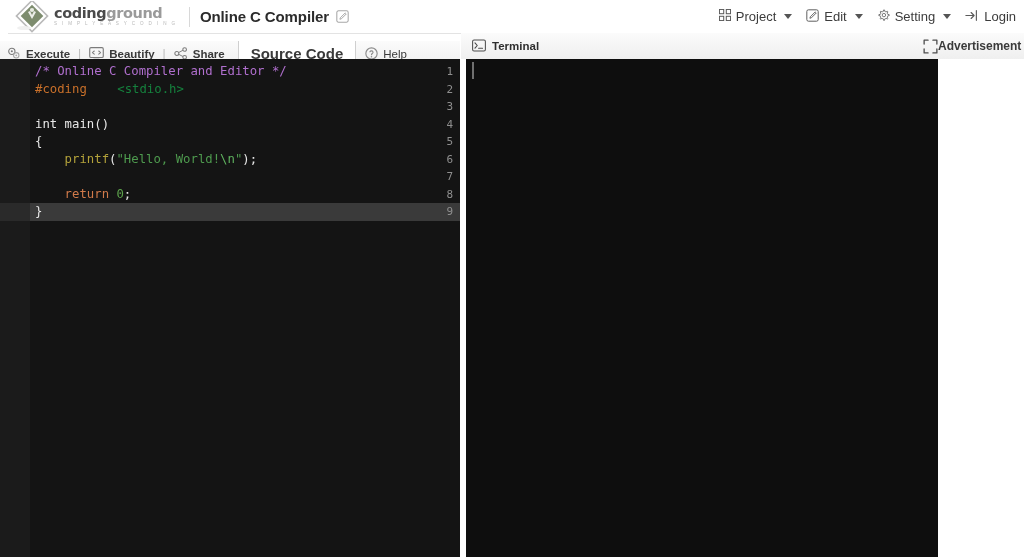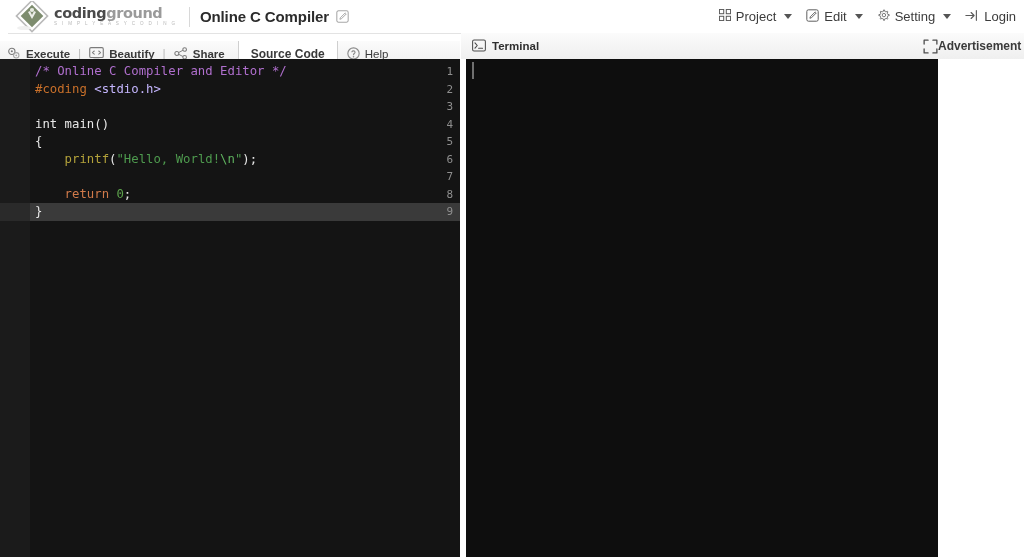--- a/index.html
+++ b/index.html
@@ -65,21 +65,21 @@
     display: flex; align-items: center;
   }
   .tb-item {
     display: flex; align-items: center; gap: 5px;
     font-size: 11.5px; font-weight: bold; color: #3a3a3a;
     padding: 0 7px; height: 25px; cursor: pointer; white-space: nowrap;
   }
   .tb-div { color: #bcbcbc; font-size: 12px; padding: 0 1px; }
   .tb-tab {
     display: flex; align-items: center; gap: 5px;
-    font-size: 12px; font-weight: bold; color: #3a3a3a;
+    font-size: 15px; font-weight: bold; color: #3a3a3a;
     padding: 0 12px; height: 26px; margin-left: 6px;
     background: #ffffff; border-left: 1px solid #cfcfcf; border-right: 1px solid #cfcfcf;
     box-sizing: border-box; cursor: pointer; white-space: nowrap;
     position: relative; top: 0;
   }
   .tb-tab.active { border-bottom: 1px solid #ffffff; }
   .tb-help {
     display: flex; align-items: center; gap: 5px;
     font-size: 11.5px; color: #3a3a3a; padding: 0 9px; height: 25px;
     cursor: pointer; white-space: nowrap;
@@ -129,21 +129,21 @@
   .active-line-bg {
     position: absolute; left: 30px; right: 0; height: 17.5px;
     background: #3a3a3a;
   }
   .active-gutter-bg {
     position: absolute; left: 0; width: 30px; height: 17.5px;
     background: #2a2a2a;
   }
   .tok-comment { color: #b06fce; }
   .tok-pre     { color: #c9702a; }
-  .tok-header  { color: #c4b5fd; }
+  .tok-header  { color: #15803d; margin-left: 23px; }
   .tok-plain   { color: #e8e8e8; }
   .tok-fn      { color: #b3a23a; }
   .tok-str     { color: #4e9a4e; }
   .tok-esc     { color: #5fb35f; }
   .tok-kw      { color: #d07a4a; }
   .tok-num     { color: #5da34c; }
 
   
   .term-gap {
     position: absolute; left: 460px; top: 59px; width: 6px; height: 498px;

